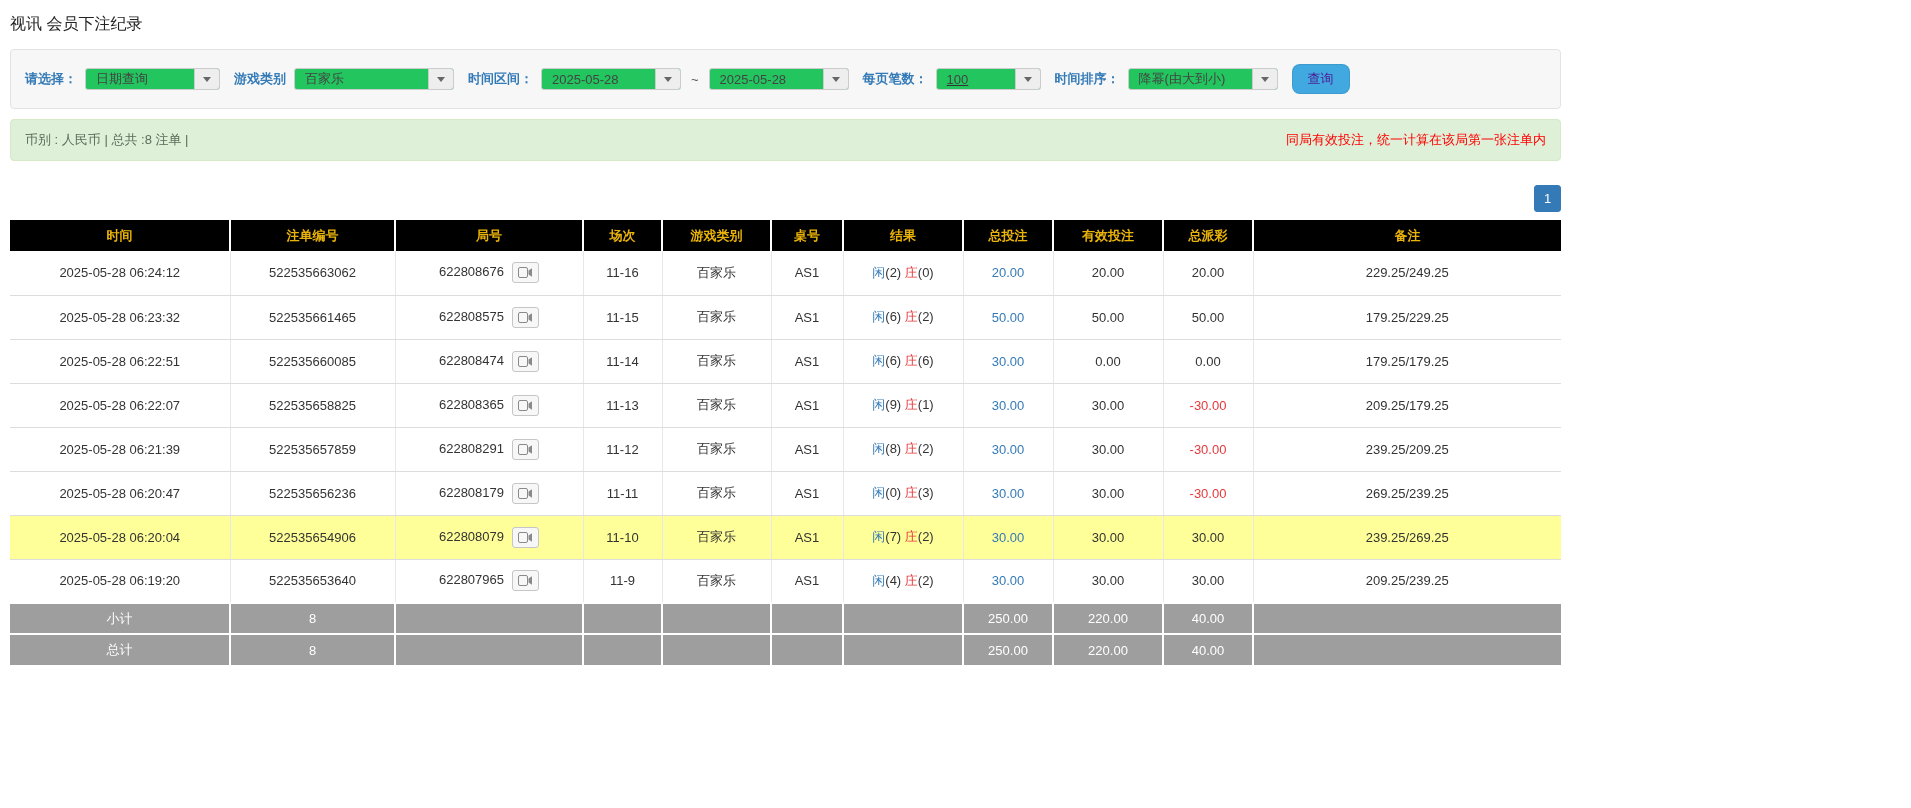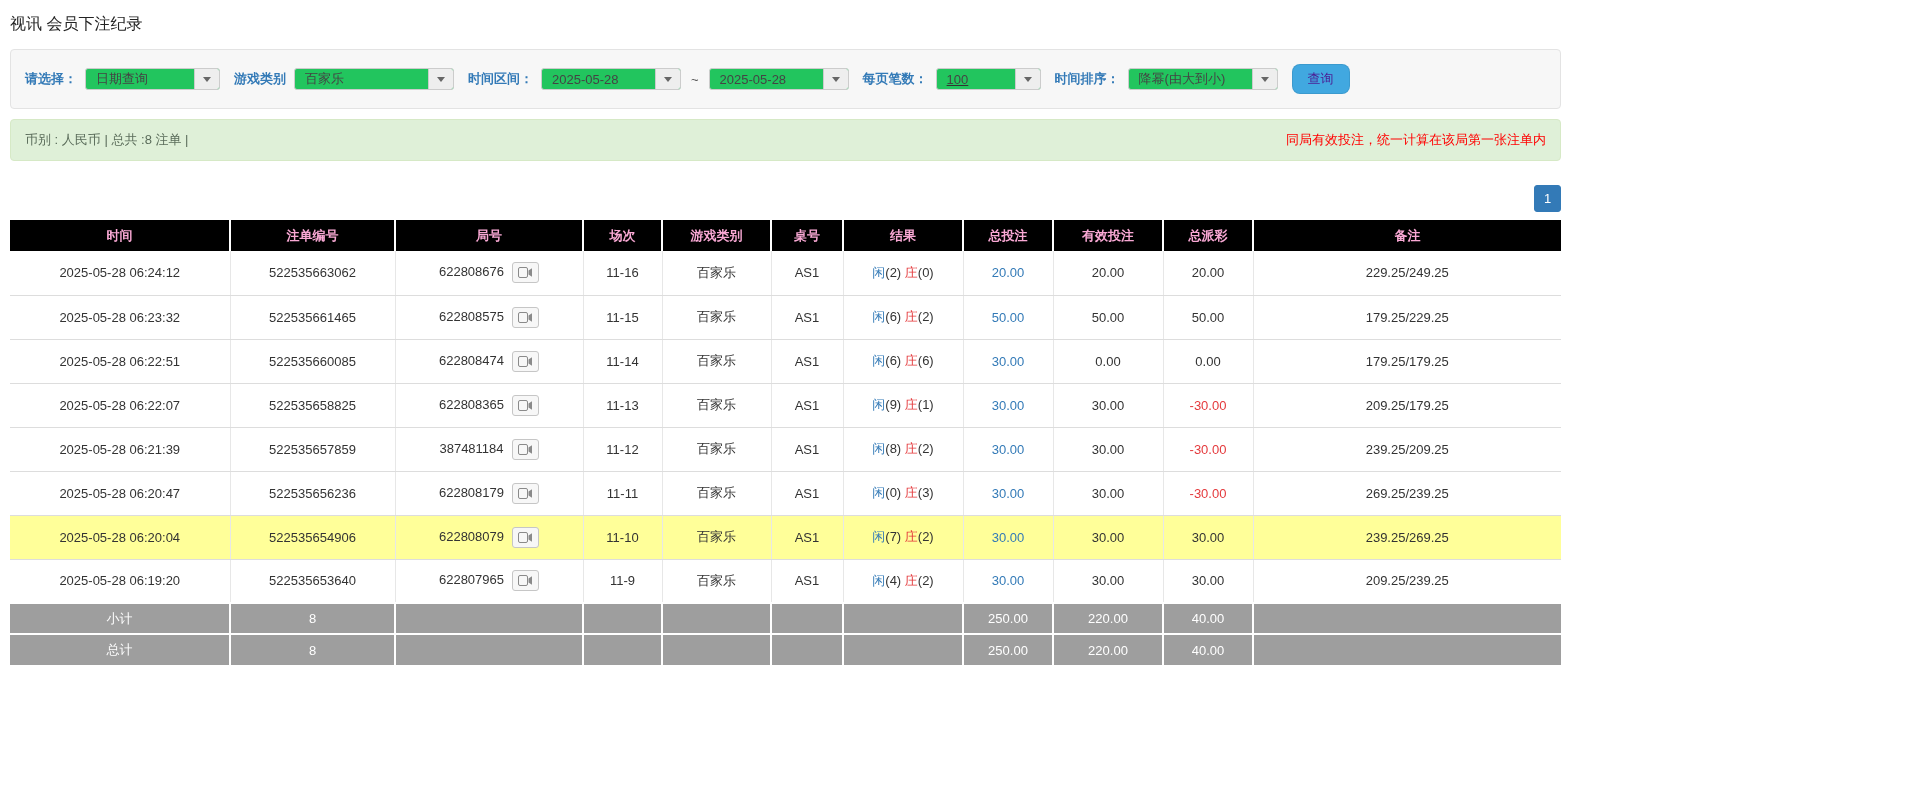--- a/index.html
+++ b/index.html
@@ -119,21 +119,21 @@
 
   
   table.records {
     width: 100%;
     border-collapse: collapse;
     table-layout: fixed;
     font-size: 13px;
   }
   table.records thead th {
     background: var(--header-bg, #000);
-    color: #f9a8d4;
+    color: #eab308;
     font-weight: bold;
     height: 31px;
     text-align: center;
     border-right: 2px solid #fff;
     padding: 0 8px;
   }
   table.records thead th:last-child { border-right: none; }
 
   table.records tbody td {
     height: 44px;
@@ -344,21 +344,21 @@
           <td>AS1</td>
           <td><span class="res-player">闲</span><span class="res-num">(9)</span> <span class="res-banker">庄</span><span class="res-num">(1)</span></td>
           <td><a class="bet-link">30.00</a></td>
           <td>30.00</td>
           <td class="neg">-30.00</td>
           <td>209.25/179.25</td>
         </tr>
         <tr>
           <td>2025-05-28 06:21:39</td>
           <td>522535657859</td>
-          <td><span>387481184</span><span class="round-icon">
+          <td><span>622808291</span><span class="round-icon">
               <svg width="15" height="11" viewBox="0 0 15 11">
                 <rect x="0.5" y="0.5" width="9" height="10" rx="1.5" fill="none" stroke="#8a8a8a"></rect>
                 <path d="M10.5 3.5 L14 1.2 V9.8 L10.5 7.5 Z" fill="#8a8a8a"></path>
               </svg>
             </span></td>
           <td>11-12</td>
           <td>百家乐</td>
           <td>AS1</td>
           <td><span class="res-player">闲</span><span class="res-num">(8)</span> <span class="res-banker">庄</span><span class="res-num">(2)</span></td>
           <td><a class="bet-link">30.00</a></td>

